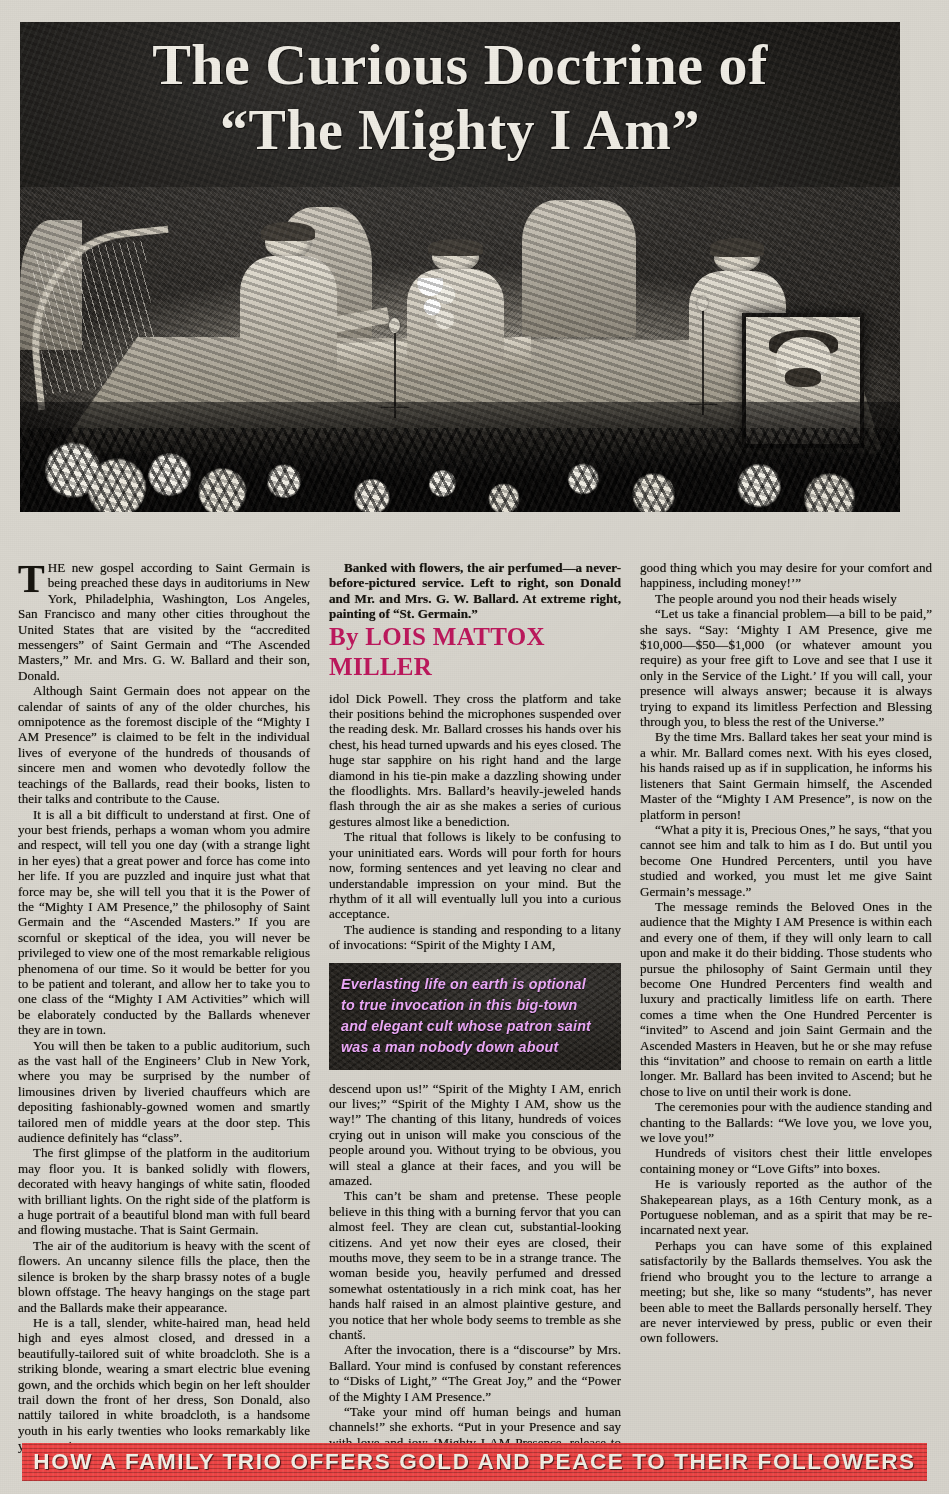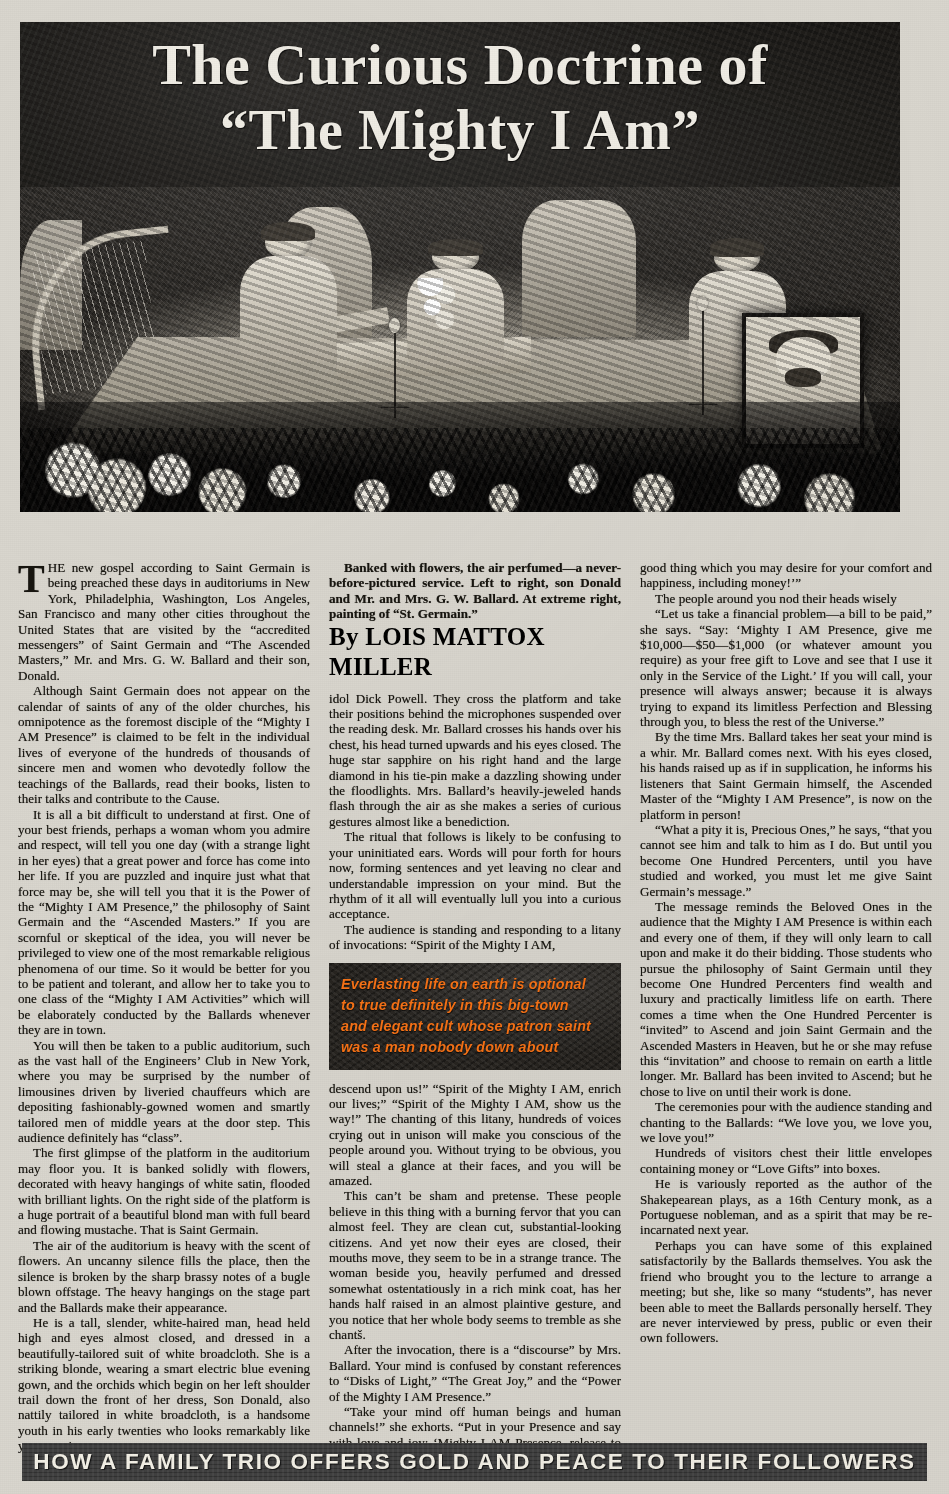--- a/index.html
+++ b/index.html
@@ -275,21 +275,21 @@
     text-align: justify;
     color: #141209;
     font-family: "Liberation Serif", serif;
   }
   .byline {
     margin: 0 0 9px 0;
     font-size: 25px;
     line-height: 30px;
     font-weight: bold;
     letter-spacing: .3px;
-    color: #000000;
+    color: #be185d;
     font-family: "Liberation Serif", serif;
   }
 
   
   .pullquote {
     margin: 10px 0 11px 0;
     padding: 11px 10px 12px 12px;
     background: #272420;
     position: relative;
     overflow: hidden;
@@ -300,36 +300,36 @@
     background-image:
       repeating-linear-gradient(35deg, rgba(255,255,255,.05) 0 2px, transparent 2px 5px),
       repeating-linear-gradient(-35deg, rgba(0,0,0,.30) 0 2px, transparent 2px 6px),
       radial-gradient(ellipse at 70% 20%, rgba(255,255,255,.10), transparent 60%);
     pointer-events: none;
   }
   .pullquote .pq-line {
     position: relative;
     z-index: 2;
     display: block;
-    color: #f97316;
+    color: #f0abfc;
     font-family: "Liberation Sans", sans-serif;
     font-weight: bold;
     font-style: italic;
     font-size: 14.3px;
     line-height: 21px;
     letter-spacing: .2px;
     text-shadow: 0 1px 1px rgba(0,0,0,.75);
   }
 
   
   .banner {
     position: absolute;
     left: 22px; top: 1443px;
     width: 905px; height: 38px;
-    background: #404040;
+    background: #ef4444;
     overflow: hidden;
     display: flex;
     align-items: center;
     justify-content: center;
   }
   .banner::after {
     content: "";
     position: absolute; inset: 0;
     background-image:
       repeating-linear-gradient(90deg, rgba(255,255,255,.045) 0 2px, transparent 2px 5px),
@@ -427,21 +427,21 @@
 
     <div class="col">
       <p class="caption">Banked with flowers, the air perfumed—a never-before-pictured service. Left to right, son Donald and Mr. and Mrs. G. W. Ballard. At extreme right, painting of “St. Germain.”</p>
       <div class="byline">By LOIS MATTOX MILLER</div>
       <p class="noindent">idol Dick Powell. They cross the platform and take their positions behind the microphones suspended over the reading desk. Mr. Ballard crosses his hands over his chest, his head turned upwards and his eyes closed. The huge star sapphire on his right hand and the large diamond in his tie-pin make a dazzling showing under the floodlights. Mrs. Ballard’s heavily-jeweled hands flash through the air as she makes a series of curious gestures almost like a benediction.</p>
       <p>The ritual that follows is likely to be confusing to your uninitiated ears. Words will pour forth for hours now, forming sentences and yet leaving no clear and understandable impression on your mind. But the rhythm of it all will eventually lull you into a curious acceptance.</p>
       <p>The audience is standing and responding to a litany of invocations: “Spirit of the Mighty I AM,</p>
 
       <div class="pullquote">
         <span class="pq-line">Everlasting life on earth is optional</span>
-        <span class="pq-line">to true definitely in this big-town</span>
+        <span class="pq-line">to true invocation in this big-town</span>
         <span class="pq-line">and elegant cult whose patron saint</span>
         <span class="pq-line">was a man nobody down about</span>
       </div>
 
       <p class="noindent">descend upon us!” “Spirit of the Mighty I AM, enrich our lives;” “Spirit of the Mighty I AM, show us the way!” The chanting of this litany, hundreds of voices crying out in unison will make you conscious of the people around you. Without trying to be obvious, you will steal a glance at their faces, and you will be amazed.</p>
       <p>This can’t be sham and pretense. These people believe in this thing with a burning fervor that you can almost feel. They are clean cut, substantial-looking citizens. And yet now their eyes are closed, their mouths move, they seem to be in a strange trance. The woman beside you, heavily perfumed and dressed somewhat ostentatiously in a rich mink coat, has her hands half raised in an almost plaintive gesture, and you notice that her whole body seems to tremble as she chantš.</p>
       <p>After the invocation, there is a “discourse” by Mrs. Ballard. Your mind is confused by constant references to “Disks of Light,” “The Great Joy,” and the “Power of the Mighty I AM Presence.”</p>
       <p>“Take your mind off human beings and human channels!” she exhorts. “Put in your Presence and say with love and joy: ‘Mighty I AM Presence, release to me as a glad free gift of your Love, this house, automobile, organ, or any other</p>
     </div>
 

